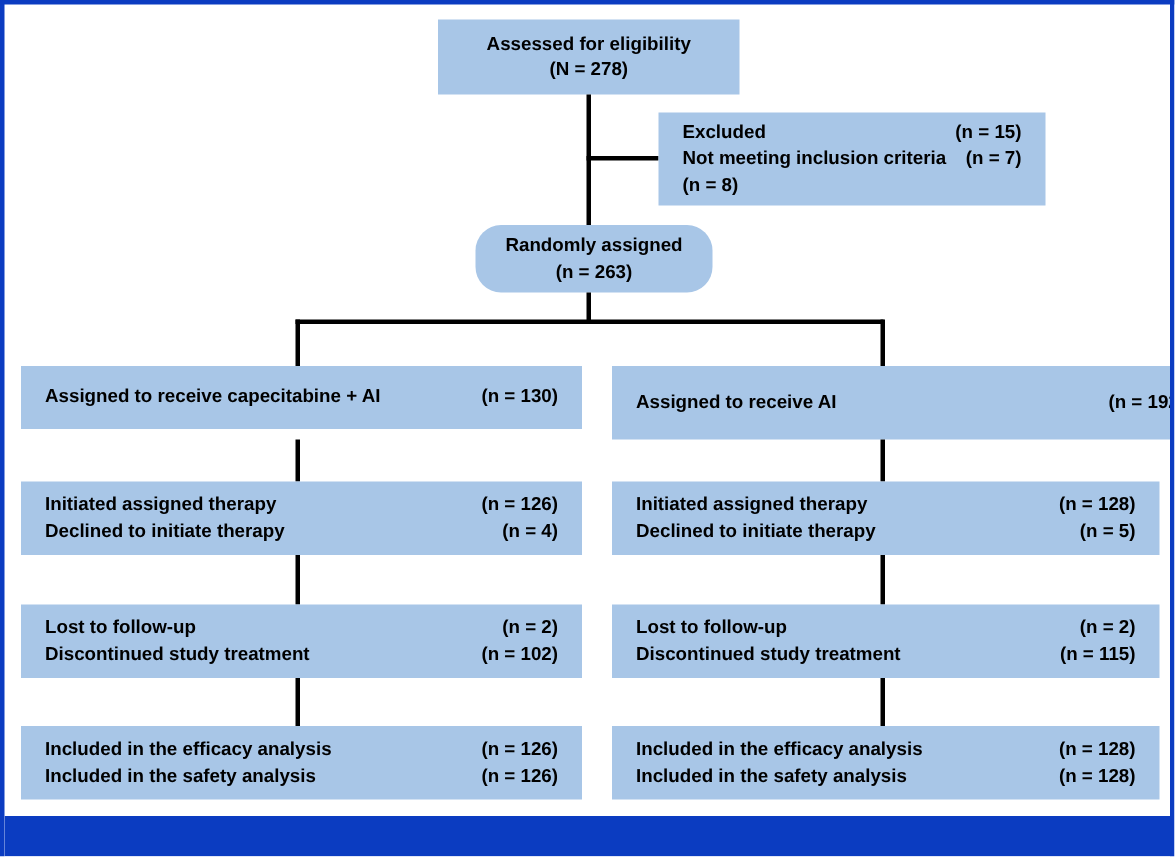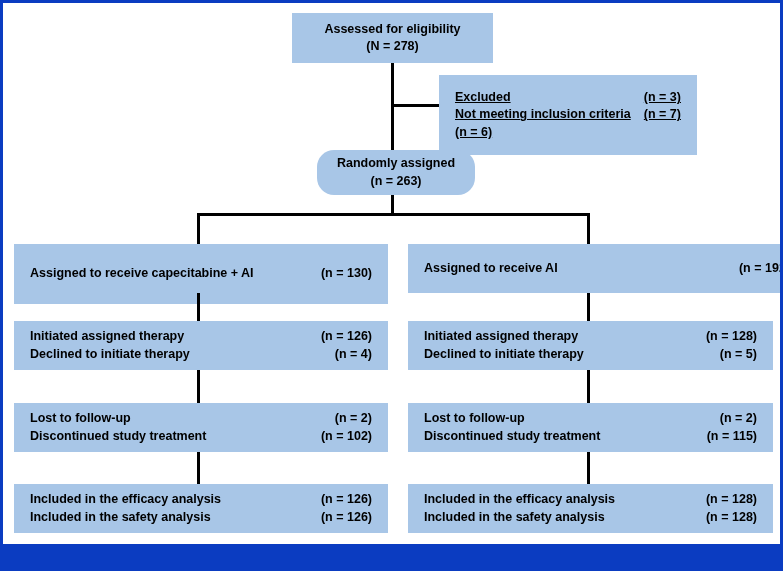--- a/index.html
+++ b/index.html
@@ -79,45 +79,45 @@
 
     <div class="box centered" style="left:289px; top:10px; width:201px; height:50px;">
       <div class="ctext">Assessed for eligibility</div>
       <div class="ctext">(N = 278)</div>
     </div>
 
     <div class="line vline" style="left:388px; top:60px; width:3px; height:87px;"></div>
 
     <div class="line hline" style="left:388px; top:101px; width:48px; height:3px;"></div>
 
-    <div class="box" style="left:436px; top:72px; width:258px; height:80px;text-decoration:underline;">
+    <div class="box" style="left:436px; top:72px; width:258px; height:62px;">
       <div class="row">
         <span class="lbl">Excluded</span>
-        <span class="cnt">(n = 3)</span>
+        <span class="cnt">(n = 15)</span>
       </div>
       <div class="row">
         <span class="lbl">Not meeting inclusion criteria</span>
         <span class="cnt">(n = 7)</span>
       </div>
       <div class="row">
-        <span class="cnt">(n = 6)</span>
+        <span class="cnt">(n = 8)</span>
       </div>
     </div>
 
     <div class="box centered" style="left:314px; top:147px; width:158px; height:45px;border-radius:17px;">
       <div class="ctext">Randomly assigned</div>
       <div class="ctext">(n = 263)</div>
     </div>
 
     <div class="line vline" style="left:388px; top:192px; width:3px; height:20px;"></div>
     <div class="line hline" style="left:194px; top:210px; width:392px; height:3px;"></div>
     <div class="line vline" style="left:194px; top:210px; width:3px; height:32px;"></div>
     <div class="line vline" style="left:584px; top:210px; width:3px; height:32px;"></div>
 
-    <div class="box" style="left:11px; top:241px; width:374px; height:60px;">
+    <div class="box" style="left:11px; top:241px; width:374px; height:42px;">
       <div class="row">
         <span class="lbl">Assigned to receive capecitabine + AI</span>
         <span class="cnt">(n = 130)</span>
       </div>
     </div>
     <div class="line vline" style="left:194px; top:290px; width:3px; height:28px;"></div>
 
     <div class="box" style="left:11px; top:318px; width:374px; height:49px;">
       <div class="row">
         <span class="lbl">Initiated assigned therapy</span>

